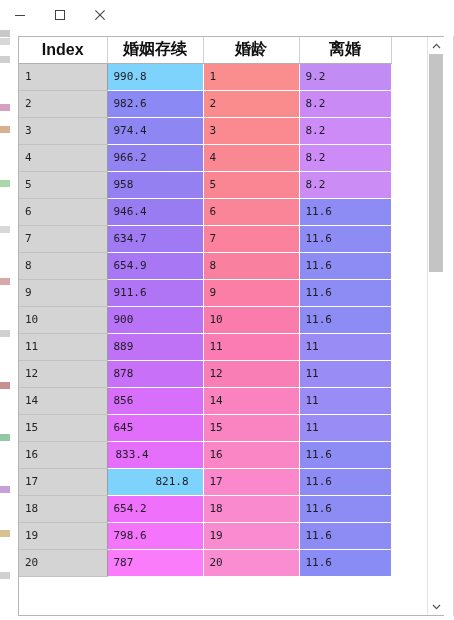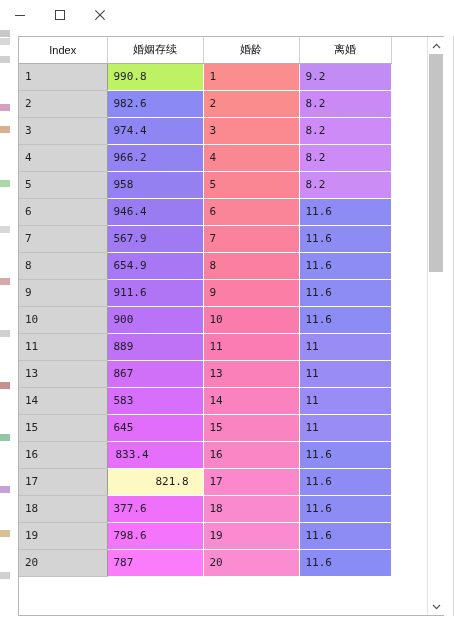--- a/index.html
+++ b/index.html
@@ -115,22 +115,22 @@
     border-collapse: collapse;
     table-layout: fixed;
     width: 372px;
     font-size: 11.5px;
   }
 
   table.df th {
     height: 26px;
     background: #ffffff;
     color: #101010;
-    font-weight: normal;
-    font-size: 11px;
+    font-weight: bold;
+    font-size: 16px;
     text-align: center;
     border-right: 1px solid #d0d0d0;
     border-bottom: 1px solid #b0b0b0;
     padding: 0 2px;
     white-space: nowrap;
   }
   table.df th.idx-head {
     border-left: none;
   }
 
@@ -265,21 +265,21 @@
           <tr>
             <th class="idx-head">Index</th>
             <th>婚姻存续</th>
             <th>婚龄</th>
             <th>离婚</th>
           </tr>
         </thead>
         <tbody id="tbody">
             <tr>
               <td class="idx" style="background: rgb(212, 212, 212);">1</td>
-              <td style="background: #bef264;">990.8</td>
+              <td style="background: #7dd3fc;">990.8</td>
               <td style="background: rgb(250, 142, 142);">1</td>
               <td style="background: rgb(194, 140, 245);">9.2</td>
             </tr>
             <tr>
               <td class="idx" style="background: rgb(212, 212, 212);">2</td>
               <td style="background: rgb(139, 137, 244);">982.6</td>
               <td style="background: rgb(250, 140, 142);">2</td>
               <td style="background: rgb(201, 138, 246);">8.2</td>
             </tr>
             <tr>
@@ -301,21 +301,21 @@
               <td style="background: rgb(204, 140, 246);">8.2</td>
             </tr>
             <tr>
               <td class="idx" style="background: rgb(212, 212, 212);">6</td>
               <td style="background: rgb(154, 124, 242);">946.4</td>
               <td style="background: rgb(250, 132, 152);">6</td>
               <td style="background: rgb(141, 140, 245);">11.6</td>
             </tr>
             <tr>
               <td class="idx" style="background: rgb(212, 212, 212);">7</td>
-              <td style="background: rgb(160, 122, 243);">567.9</td>
+              <td style="background: rgb(160, 122, 243);">634.7</td>
               <td style="background: rgb(250, 130, 156);">7</td>
               <td style="background: rgb(141, 140, 245);">11.6</td>
             </tr>
             <tr>
               <td class="idx" style="background: rgb(212, 212, 212);">8</td>
               <td style="background: rgb(168, 120, 244);">654.9</td>
               <td style="background: rgb(250, 128, 160);">8</td>
               <td style="background: rgb(141, 140, 245);">11.6</td>
             </tr>
             <tr>
@@ -330,52 +330,52 @@
               <td style="background: rgb(250, 124, 172);">10</td>
               <td style="background: rgb(141, 140, 245);">11.6</td>
             </tr>
             <tr>
               <td class="idx" style="background: rgb(212, 212, 212);">11</td>
               <td style="background: rgb(192, 114, 247);">889</td>
               <td style="background: rgb(250, 124, 178);">11</td>
               <td style="background: rgb(154, 140, 245);">11</td>
             </tr>
             <tr>
-              <td class="idx" style="background: rgb(212, 212, 212);">13</td>
-              <td style="background: rgb(208, 112, 249);">867</td>
-              <td style="background: rgb(250, 128, 186);">13</td>
+              <td class="idx" style="background: rgb(212, 212, 212);">12</td>
+              <td style="background: rgb(200, 113, 248);">878</td>
+              <td style="background: rgb(250, 126, 182);">12</td>
               <td style="background: rgb(154, 140, 245);">11</td>
             </tr>
             <tr>
               <td class="idx" style="background: rgb(212, 212, 212);">14</td>
-              <td style="background: rgb(216, 111, 250);">583</td>
+              <td style="background: rgb(216, 111, 250);">856</td>
               <td style="background: rgb(250, 130, 190);">14</td>
               <td style="background: rgb(154, 140, 245);">11</td>
             </tr>
             <tr>
               <td class="idx" style="background: rgb(212, 212, 212);">15</td>
               <td style="background: rgb(224, 110, 250);">645</td>
               <td style="background: rgb(250, 132, 194);">15</td>
               <td style="background: rgb(154, 140, 245);">11</td>
             </tr>
             <tr>
               <td class="idx" style="background: rgb(212, 212, 212);">16</td>
               <td style="background: rgb(229, 110, 251); padding-left: 8px;">833.4</td>
               <td style="background: rgb(250, 134, 198);">16</td>
               <td style="background: rgb(141, 140, 245);">11.6</td>
             </tr>
             <tr>
               <td class="idx" style="background: rgb(212, 212, 212);">17</td>
-              <td style="background: #fef9c3; padding-left: 48px;">821.8</td>
+              <td style="background: #7dd3fc; padding-left: 48px;">821.8</td>
               <td style="background: rgb(250, 136, 202);">17</td>
               <td style="background: rgb(141, 140, 245);">11.6</td>
             </tr>
             <tr>
               <td class="idx" style="background: rgb(212, 212, 212);">18</td>
-              <td style="background: rgb(239, 112, 251);">377.6</td>
+              <td style="background: rgb(239, 112, 251);">654.2</td>
               <td style="background: rgb(250, 138, 206);">18</td>
               <td style="background: rgb(141, 140, 245);">11.6</td>
             </tr>
             <tr>
               <td class="idx" style="background: rgb(212, 212, 212);">19</td>
               <td style="background: rgb(244, 116, 251); margin-top: 40px;">798.6</td>
               <td style="background: rgb(250, 139, 208);">19</td>
               <td style="background: rgb(141, 140, 245);">11.6</td>
             </tr>
             <tr>

